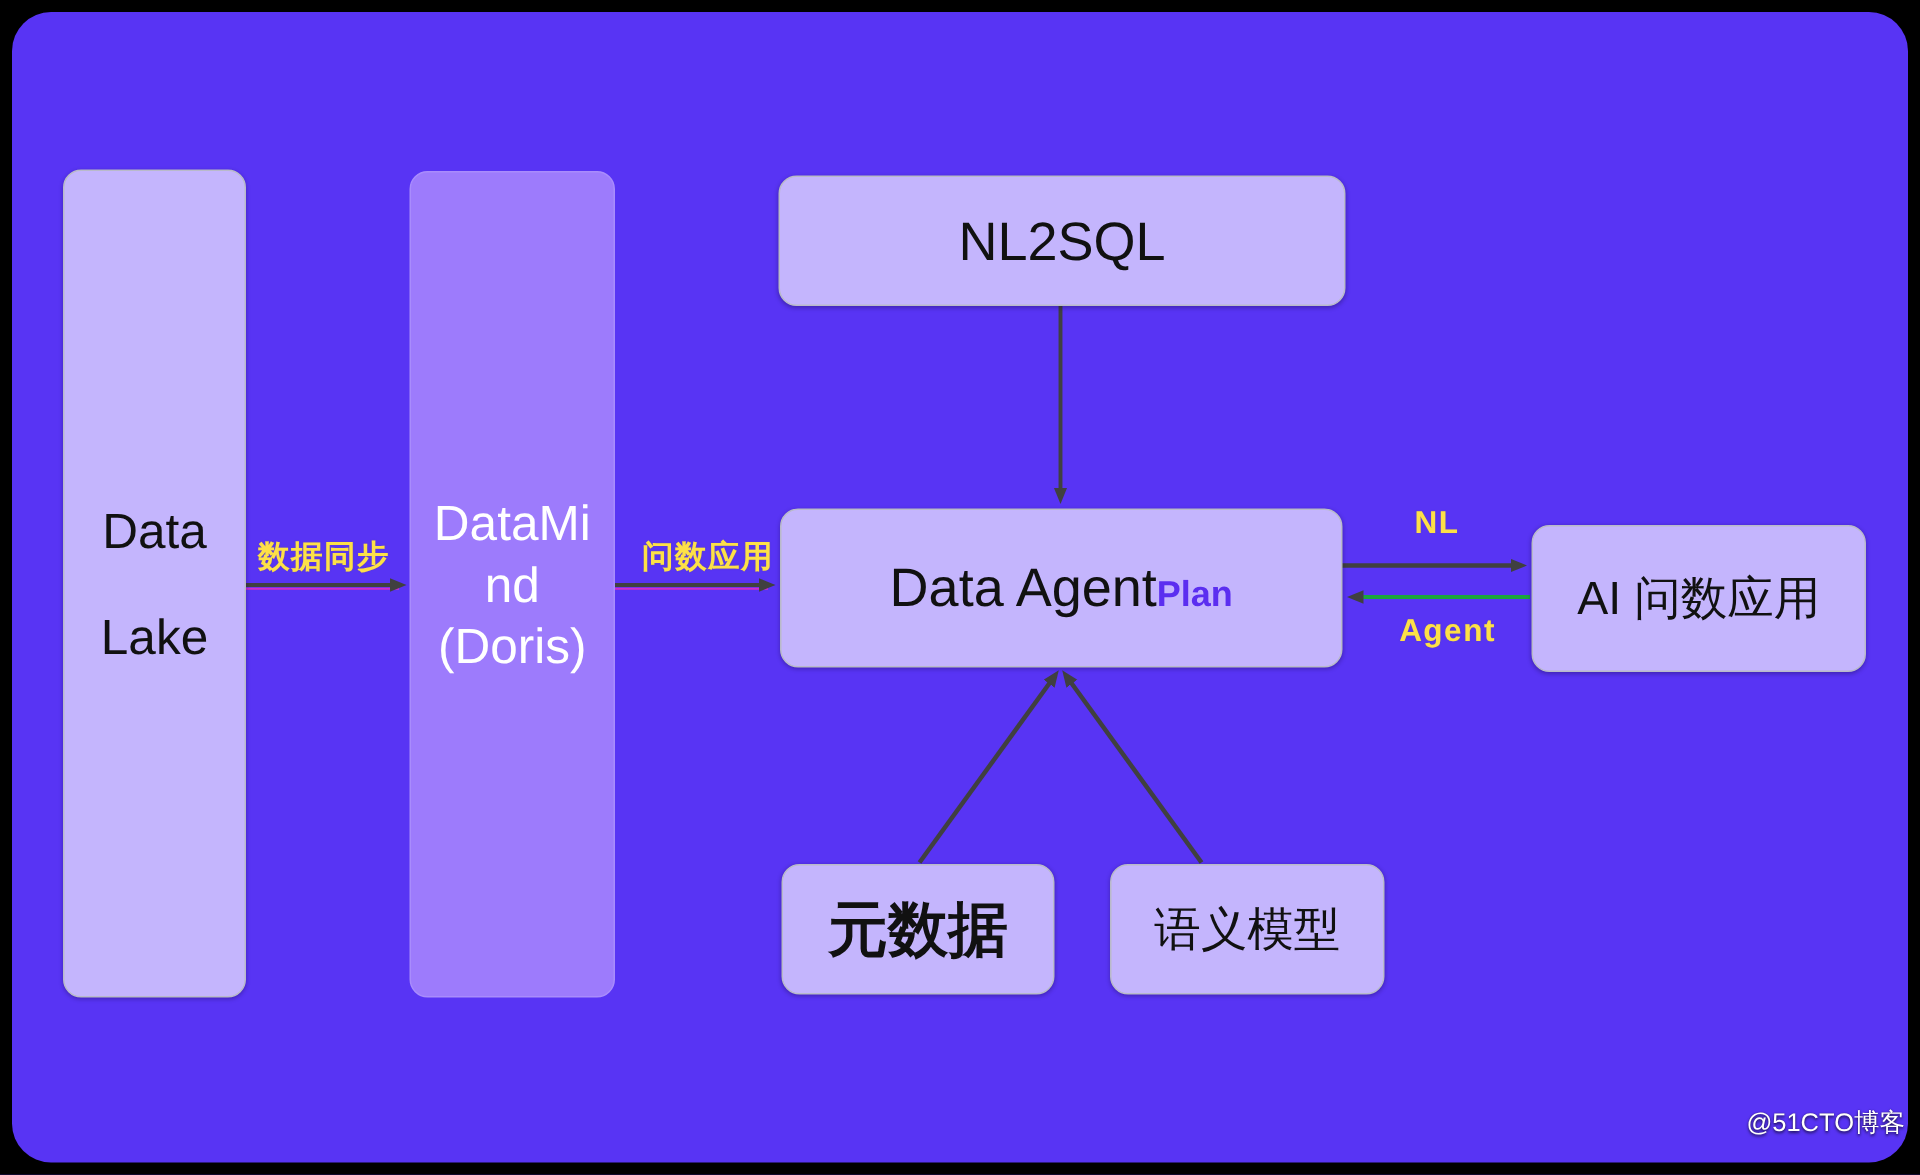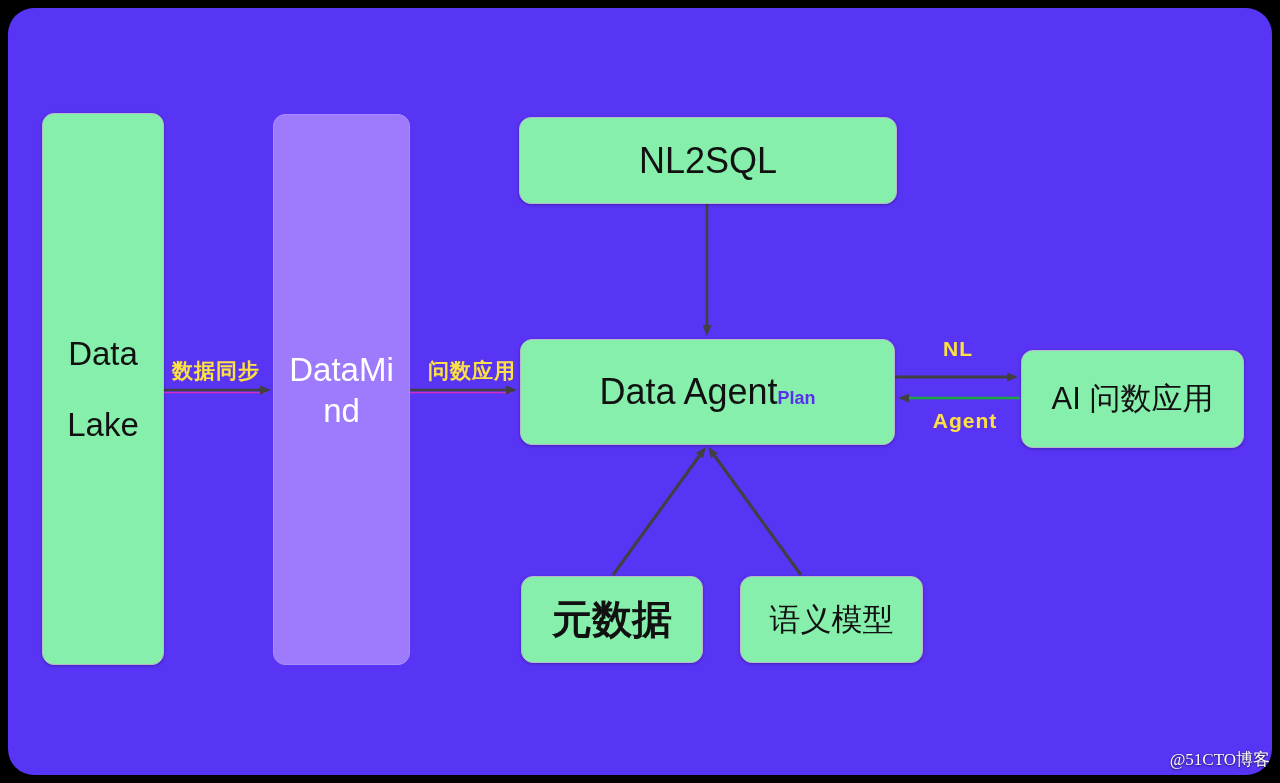--- a/index.html
+++ b/index.html
@@ -5,55 +5,54 @@
   html,body{margin:0;padding:0;background:#000;}
   .frame{
     position:relative;width:1280px;height:783px;background:#000;overflow:hidden;
     font-family:"Liberation Sans", sans-serif;
   }
   .canvas{
     position:absolute;left:8px;top:8px;width:1264px;height:767px;
     background:#5834f4;border-radius:26px;z-index:0;
   }
   .node{
-    position:absolute;z-index:2;background:#86efac;
+    position:absolute;z-index:2;background:#c4b5fd;
     border:1.5px solid #b9bac9;border-radius:12px;
     display:flex;align-items:center;justify-content:center;
     box-shadow:0 1px 3px rgba(20,10,60,.35);
     color:#111;text-align:center;
   }
   #data-lake{left:42px;top:113px;width:120px;height:550px;
     font-size:33px;line-height:40px;flex-direction:column;gap:31px;}
   #datamind{left:273px;top:114px;width:135px;height:549px;
     background:#9d7bfc;border:1.5px solid #a98cfc;color:#fff;
     font-size:33px;line-height:41px;flex-direction:column;box-shadow:none;}
   #nl2sql{left:519px;top:117px;width:376px;height:85px;font-size:36px;}
   #data-agent{left:520px;top:339px;width:373px;height:104px;font-size:36px;}
   #data-agent .agent-row{display:flex;align-items:baseline;}
-  .plan-badge{font-size:18px;font-weight:bold;color:#5b2ef0;}
+  .plan-badge{font-size:24px;font-weight:bold;color:#5b2ef0;}
   #ai-app{left:1021px;top:350px;width:221px;height:96px;font-size:31px;
     font-family:Liberation Sans, sans-serif;white-space:nowrap;}
   #metadata{left:521px;top:576px;width:180px;height:85px;font-size:40px;font-weight:bold;}
   #semantic-model{left:712px;top:576px;width:181px;height:85px;font-size:31px;
     font-family:"Liberation Serif", serif;margin-left:28px;}
   .edges{position:absolute;left:0;top:0;z-index:1;}
   .edge-label{
     position:absolute;z-index:3;font-weight:bold;font-size:21px;
     color:#fde047;text-align:center;letter-spacing:1px;
     text-shadow:0 0 1px rgba(120,140,20,.35);
   }
   #label-data-sync{left:168px;top:357px;width:96px;font-family:Liberation Serif, serif;}
   #label-adhoc-query{left:424px;top:357px;width:96px;}
   #label-nl{left:930px;top:337px;width:56px;}
   #label-answer{left:915px;top:409px;width:100px;}
   .watermark{
-    position:absolute;right:10px;bottom:12px;z-index:4;
+    position:absolute;right:10px;bottom:23px;z-index:4;
     color:#ffffff;font-size:17px;
     text-shadow:0 1px 2px rgba(0,0,0,.6), 0 0 1px rgba(0,0,0,.5);
-    font-family:Liberation Serif, serif;
   }
 </style>
 </head>
 <body>
 
 <div class="frame">
   <div class="canvas"></div>
 
   <svg class="edges" width="1280" height="783" viewBox="0 0 1280 783">
     <defs>
@@ -80,20 +79,21 @@
   </svg>
 
   <div class="node" id="data-lake">
     <div>Data</div>
     <div>Lake</div>
   </div>
 
   <div class="node" id="datamind">
     <div>DataMi</div>
     <div>nd</div>
+    <div>(Doris)</div>
   </div>
 
   <div class="node" id="nl2sql">
     <span>NL2SQL</span>
   </div>
 
   <div class="node" id="data-agent">
     <div class="agent-row">
       <span>Data Agent</span>
       <span class="plan-badge">Plan</span>

